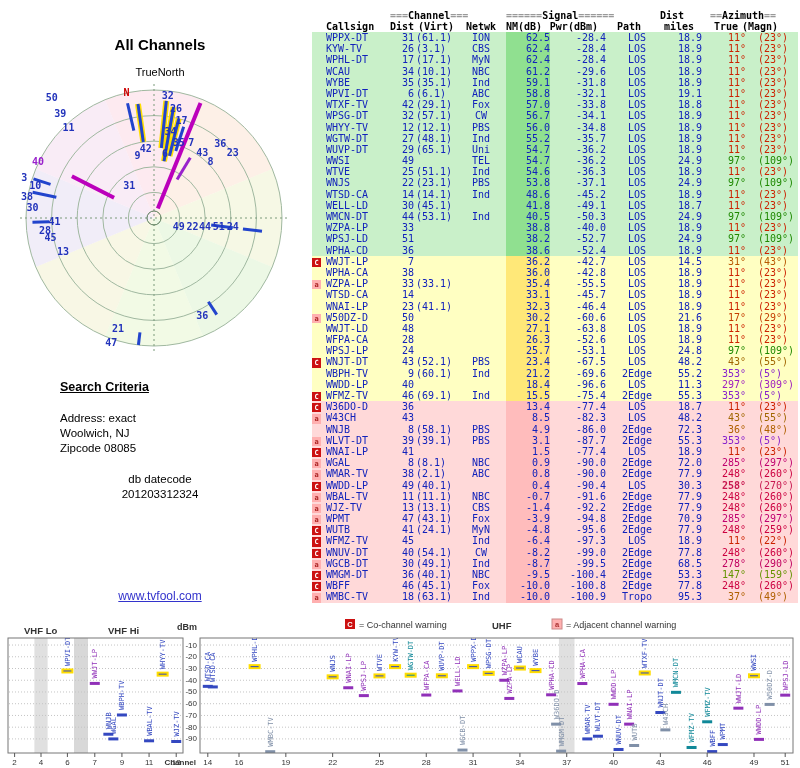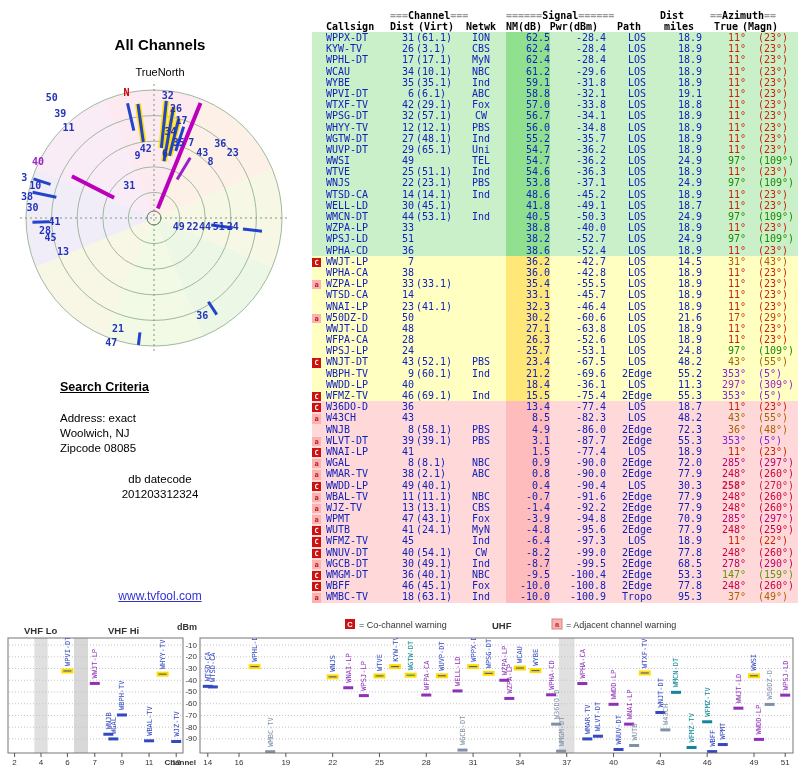--- a/index.html
+++ b/index.html
@@ -571,21 +571,21 @@
         <span class="ctr" style="color: rgb(136, 34, 204);">353°</span>
         <span class="cmg" style="color: rgb(136, 34, 204);">(5°)</span>
       </div>
       <div class="tr bg-y">
         <span class="cm"></span>
         <span class="ccs">WWDD-LP</span>
         <span class="cre">40</span>
         <span class="cvi"></span>
         <span class="cne"></span>
         <span class="cnm">18.4</span>
-        <span class="cpw">-36.1</span>
+        <span class="cpw">-96.6</span>
         <span class="cpa">LOS</span>
         <span class="cdi">11.3</span>
         <span class="ctr" style="color: rgb(160, 32, 192);">297°</span>
         <span class="cmg" style="color: rgb(160, 32, 192);">(309°)</span>
       </div>
       <div class="tr bg-y">
         <span class="cm"><i class="mark co" style="font-style: normal;">C</i></span>
         <span class="ccs">WFMZ-TV</span>
         <span class="cre">46</span>
         <span class="cvi">(69.1)</span>

